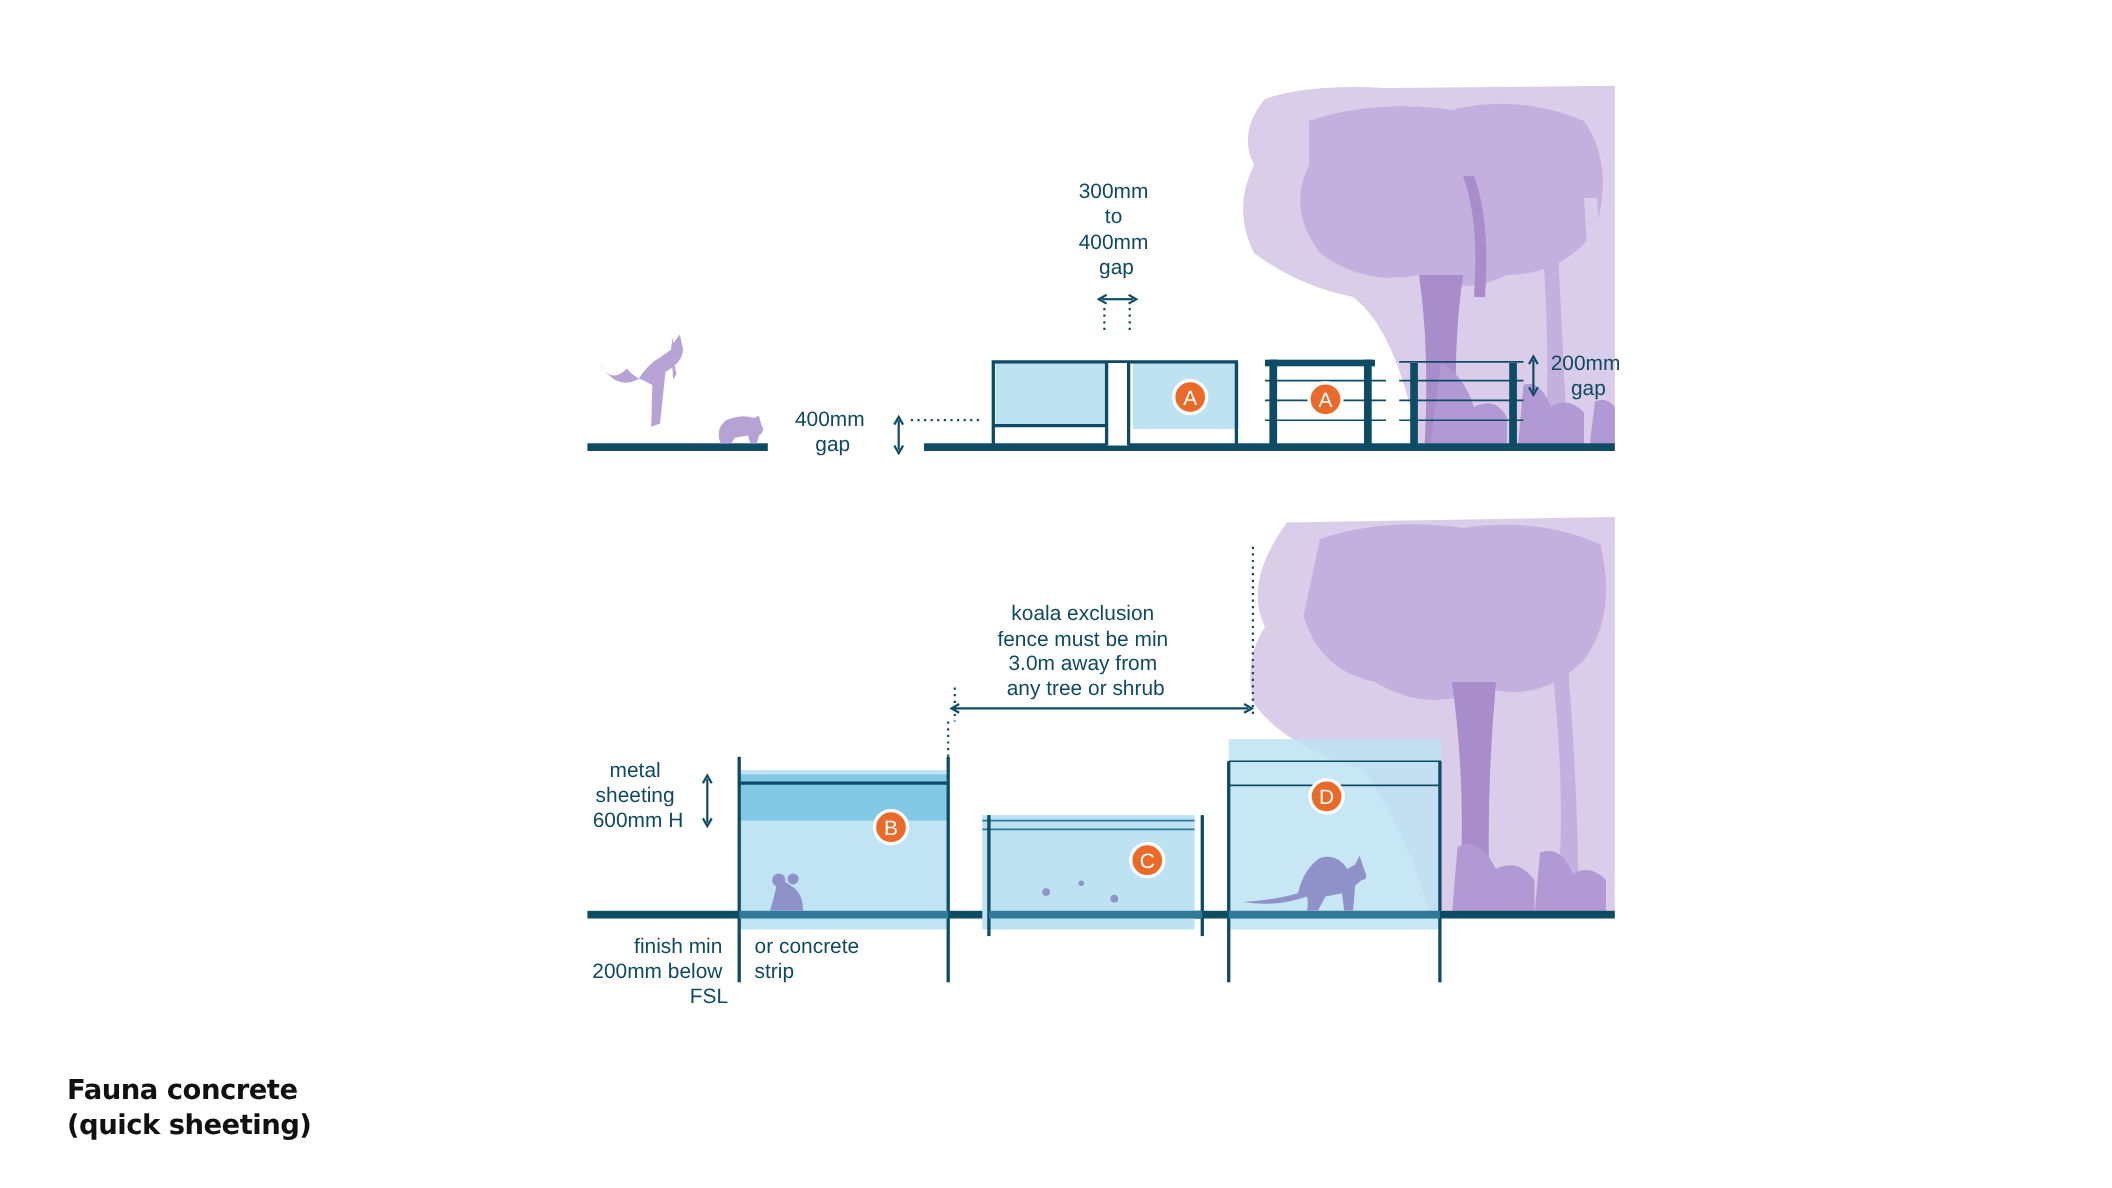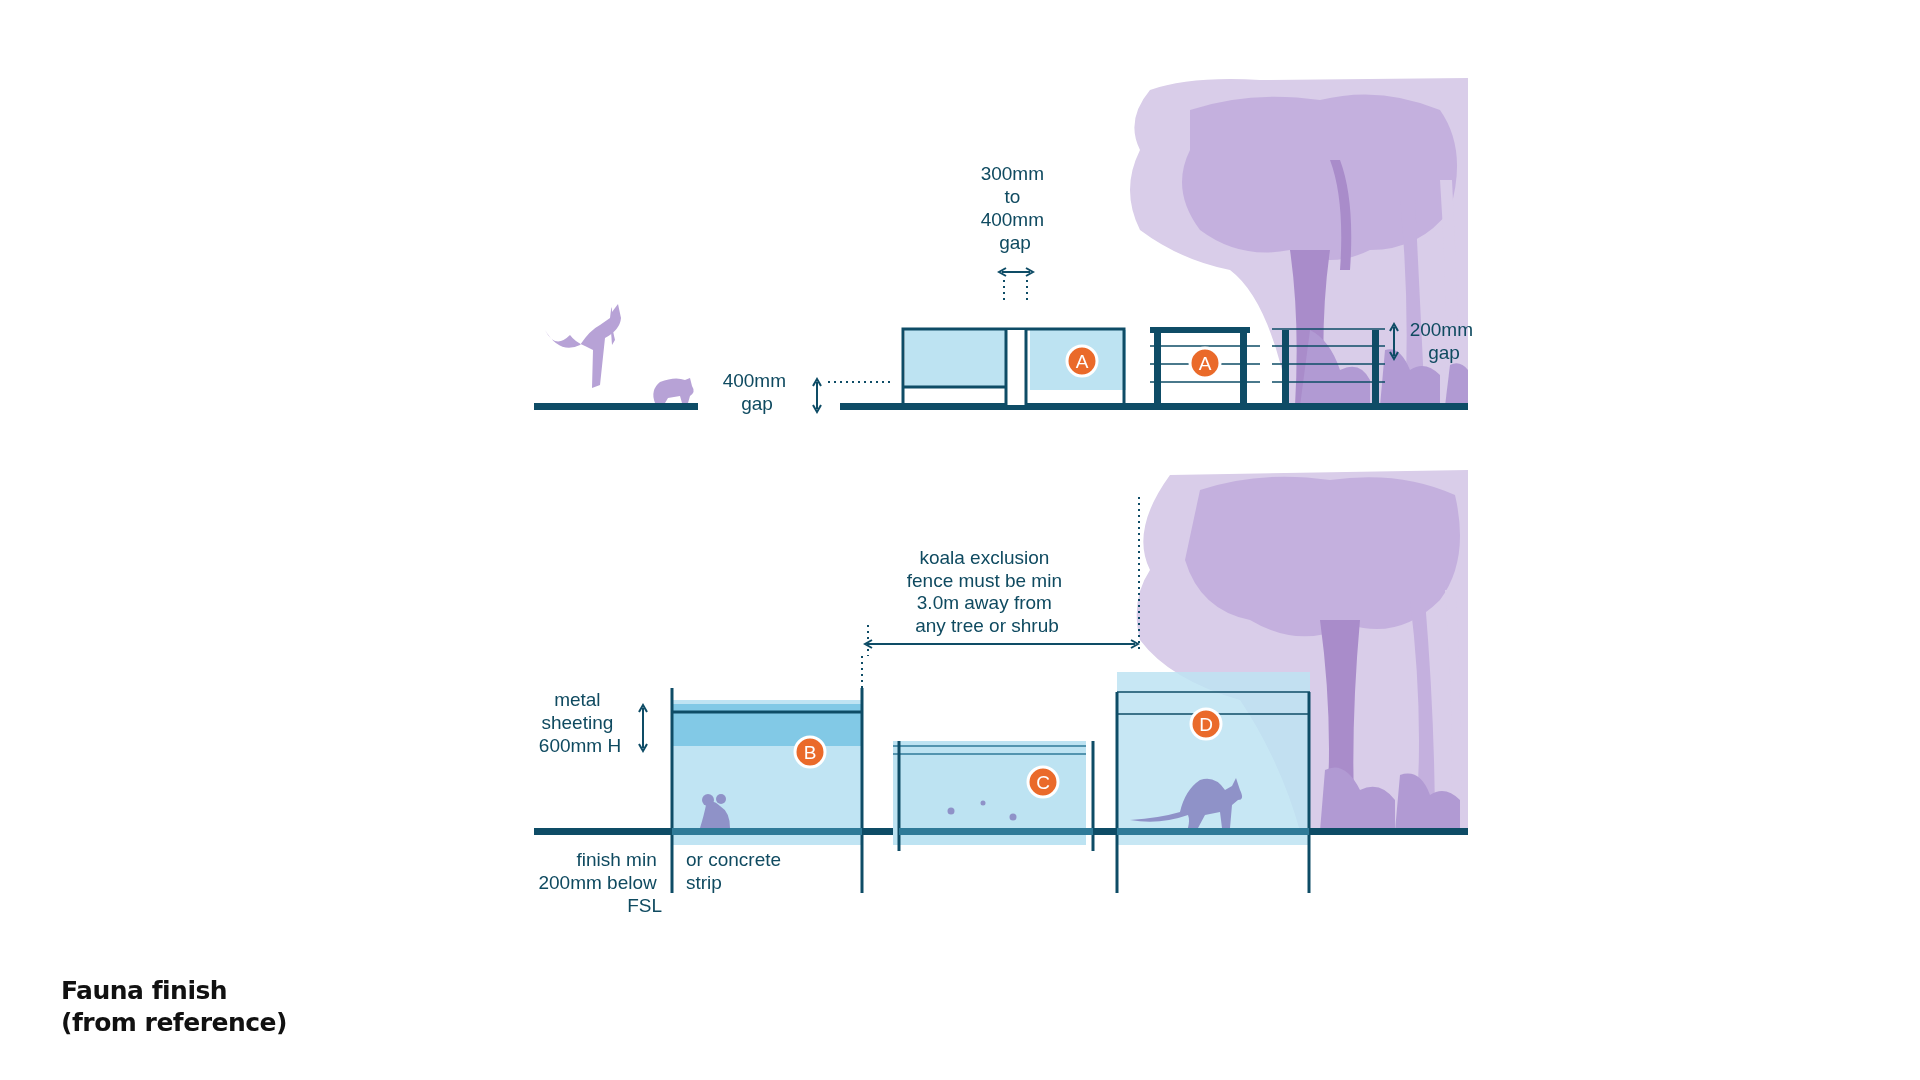--- a/index.html
+++ b/index.html
@@ -192,15 +192,15 @@
     <circle cx="1043" cy="782" r="15" fill="#ea6a2a" stroke="#ffffff" stroke-width="3"></circle>
     <text x="1043" y="789" text-anchor="middle" font-size="19" fill="#ffffff" font-family="Liberation Sans, sans-serif">C</text>
   </g>
   <g>
     <circle cx="1206" cy="724" r="15" fill="#ea6a2a" stroke="#ffffff" stroke-width="3"></circle>
     <text x="1206" y="731" text-anchor="middle" font-size="19" fill="#ffffff" font-family="Liberation Sans, sans-serif">D</text>
   </g>
 </svg>
 
 <div class="title">
-  <span>Fauna finish</span>
-  <span>(from reference)</span>
+  <span>Fauna concrete</span>
+  <span>(quick sheeting)</span>
 </div>
 
 </body></html>

